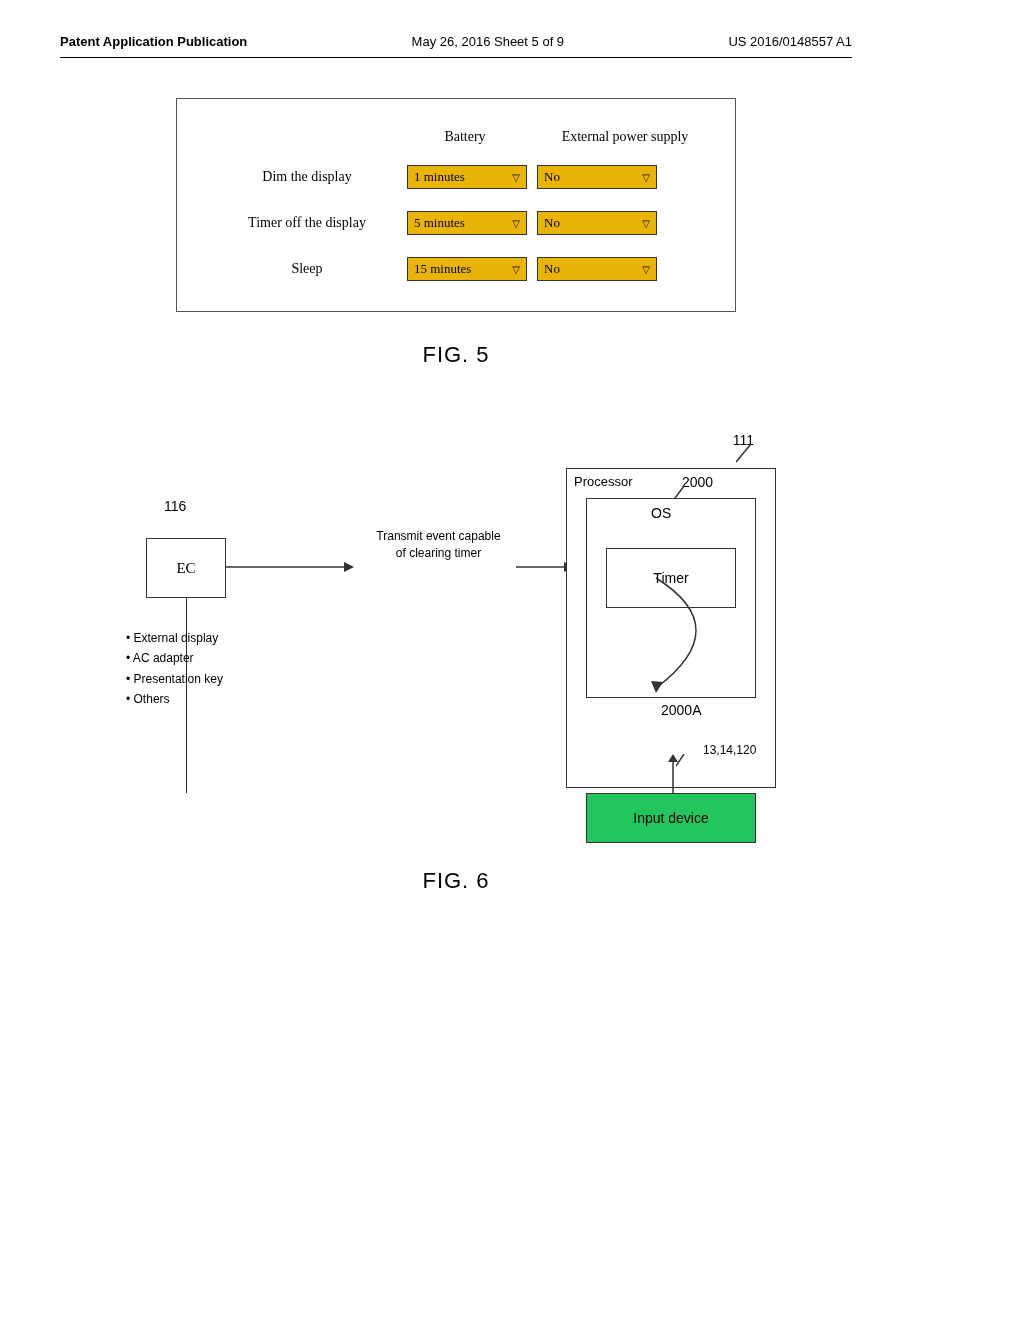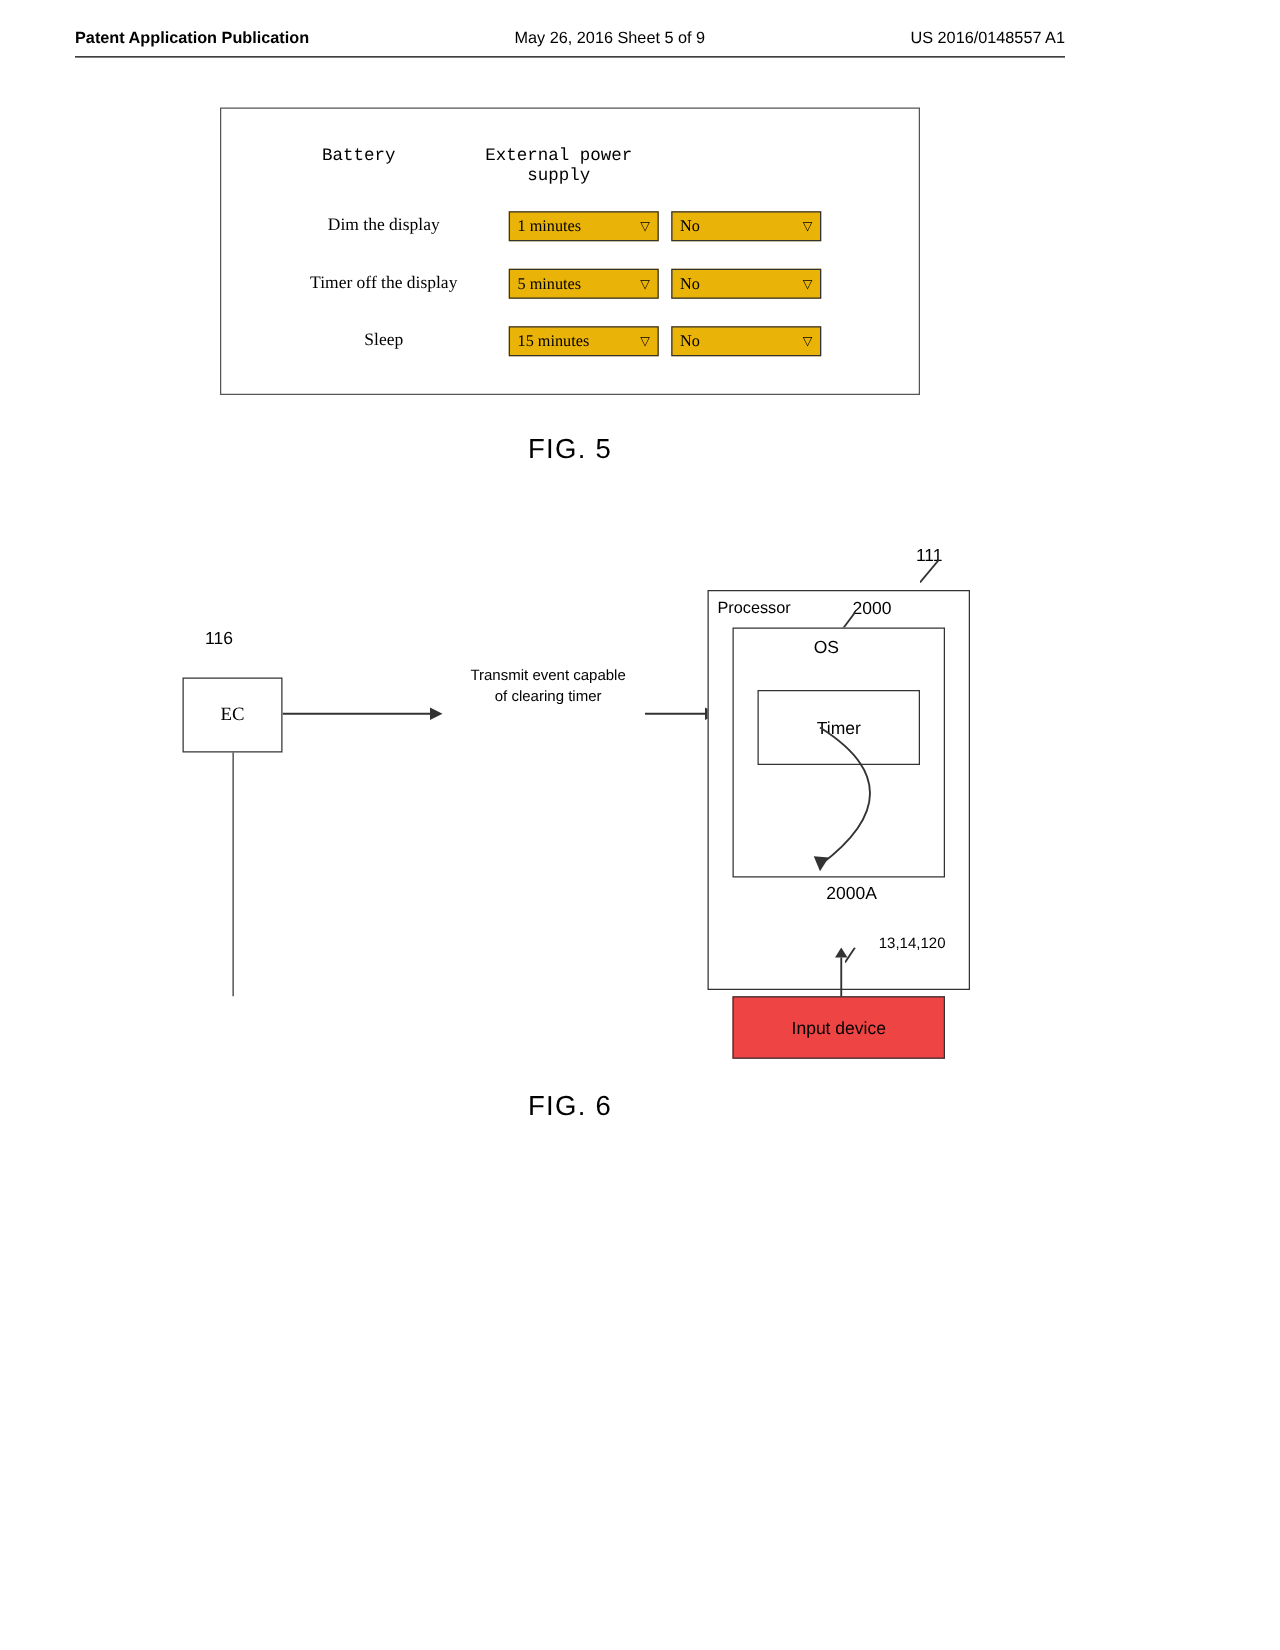--- a/index.html
+++ b/index.html
@@ -15,21 +15,21 @@
       min-height: 1320px;
       position: relative;
       overflow-x: hidden;
     }
 
     .page {
       width: 912px;
       min-height: 1320px;
       background: #ffffff;
       position: relative;
-      padding: 22px 60px;
+      padding: 34px 60px;
     }
 
     
     .header {
       display: flex;
       justify-content: space-between;
       align-items: center;
       border-bottom: 1px solid #000;
       padding-bottom: 8px;
       margin-bottom: 40px;
@@ -60,23 +60,23 @@
 
     .settings-box {
       border: 1px solid #555;
       width: 560px;
       padding: 30px 30px 30px 30px;
       margin-bottom: 20px;
     }
 
     .settings-header-row {
       display: flex;
+      justify-content: flex-end;
       margin-bottom: 20px;
       gap: 0;
-      font-family: Liberation Mono, monospace;
     }
 
     .col-battery {
       width: 160px;
       text-align: center;
       font-size: 14px;
     }
 
     .col-external {
       width: 160px;
@@ -214,21 +214,21 @@
     }
 
     
     .input-device-box {
       position: absolute;
       left: 470px;
       top: 375px;
       width: 170px;
       height: 50px;
       border: 1px solid #333;
-      background: #ef4444;
+      background: #22c55e;
       display: flex;
       align-items: center;
       justify-content: center;
     }
 
     .input-device-label {
       font-size: 14px;
       font-family: Arial, sans-serif;
     }
 
@@ -369,19 +369,25 @@
       <span style="position:absolute; left:587px; top:325px; font-size:12px; font-family:Arial,sans-serif;">13,14,120</span>
 
       <svg style="position:absolute; left:560px; top:336px;" width="16" height="14">
         <line x1="8" y1="0" x2="0" y2="12" stroke="#333" stroke-width="1.5"></line>
       </svg>
 
       <div class="input-device-box">
         <span class="input-device-label">Input device</span>
       </div>
 
+      <div class="ec-bullets">
+        <div style="font-size:12px; font-family:Arial,sans-serif;">• External display</div>
+        <div style="font-size:12px; font-family:Arial,sans-serif;">• AC adapter</div>
+        <div style="font-size:12px; font-family:Arial,sans-serif;">• Presentation key</div>
+        <div style="font-size:12px; font-family:Arial,sans-serif;">• Others</div>
+      </div>
 
     </div>
 
     <div class="fig6-caption">FIG. 6</div>
   </div>
 
 </div>
 
 </body></html>

